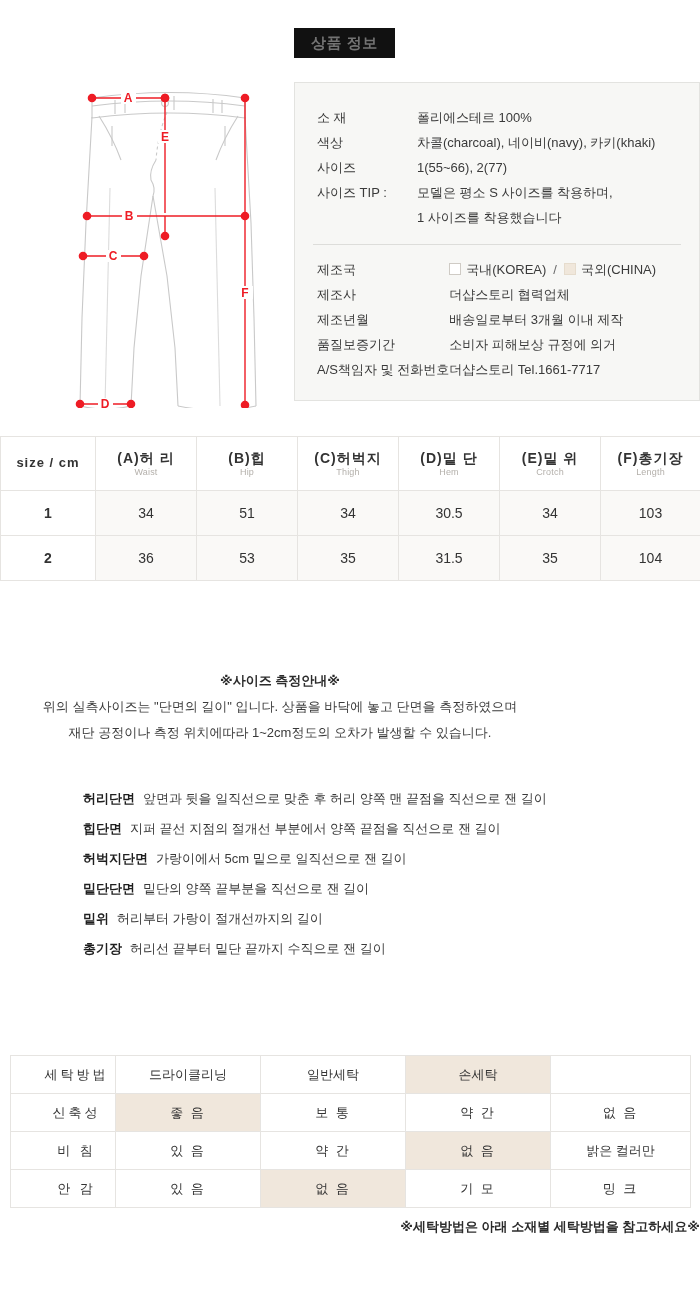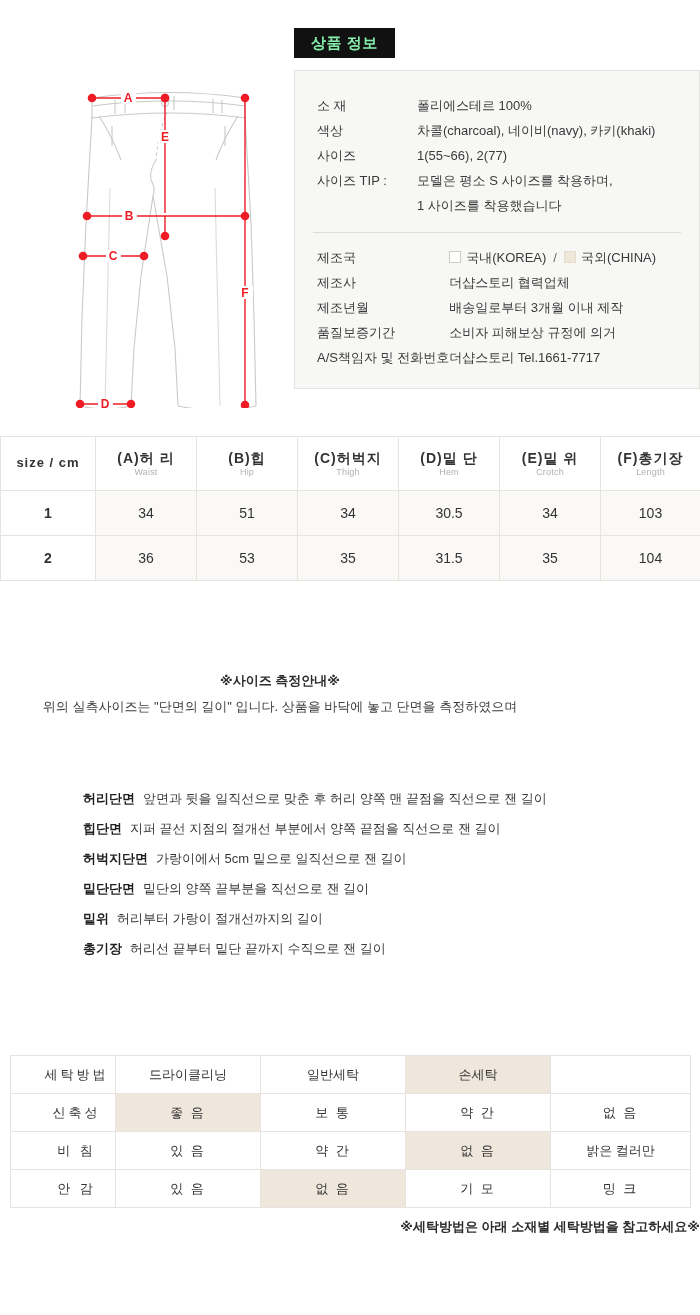--- a/index.html
+++ b/index.html
@@ -35,29 +35,29 @@
   
   .info-block {
     position: absolute;
     left: 294px;
     top: 28px;
     width: 406px;
   }
   .info-title {
     display: inline-block;
     background: #111111;
-    color: #86efac;
+    color: #737373;
     font-size: 15px;
     font-weight: 700;
     letter-spacing: 0.5px;
     padding: 7px 17px 8px 17px;
     line-height: 1;
   }
   .info-panel {
-    margin-top: 12px;
+    margin-top: 24px;
     background: #f7f7f5;
     border: 1px solid #e3e3e0;
     padding: 22px 0 18px 0;
   }
   .info-rows {
     display: table;
     width: 100%;
     border-collapse: collapse;
   }
   .irow { display: table-row; }
@@ -421,20 +421,21 @@
       <td>31.5</td>
       <td>35</td>
       <td>104</td>
     </tr>
   </tbody>
 </table>
 
 <div class="guide">
   <div class="guide-head">※사이즈 측정안내※</div>
   <div class="guide-line">위의 실측사이즈는 "단면의 길이" 입니다. 상품을 바닥에 놓고 단면을 측정하였으며</div>
+  <div class="guide-line">재단 공정이나 측정 위치에따라 1~2cm정도의 오차가 발생할 수 있습니다.</div>
 </div>
 
 <div class="defs">
   <div class="def-item">
     <span class="def-term">허리단면</span><span>앞면과 뒷을 일직선으로 맞춘 후 허리 양쪽 맨 끝점을 직선으로 잰 길이</span>
   </div>
   <div class="def-item">
     <span class="def-term">힙단면</span><span>지퍼 끝선 지점의 절개선 부분에서 양쪽 끝점을 직선으로 잰 길이</span>
   </div>
   <div class="def-item">

